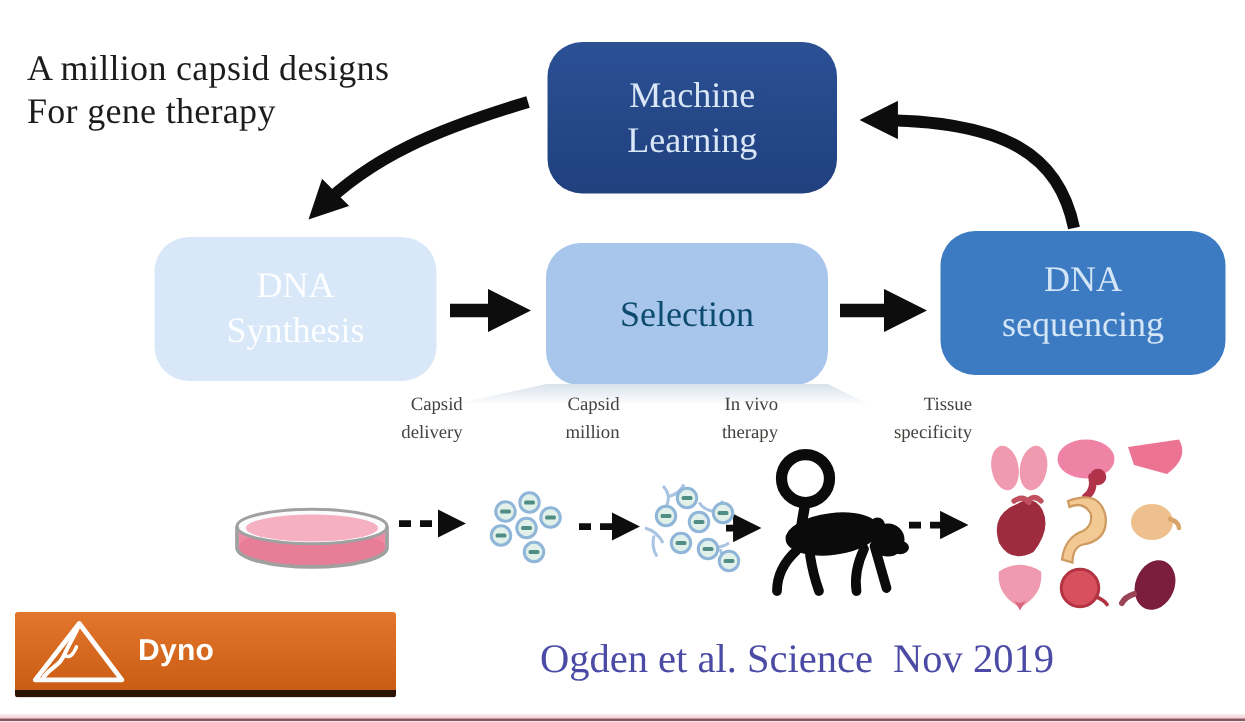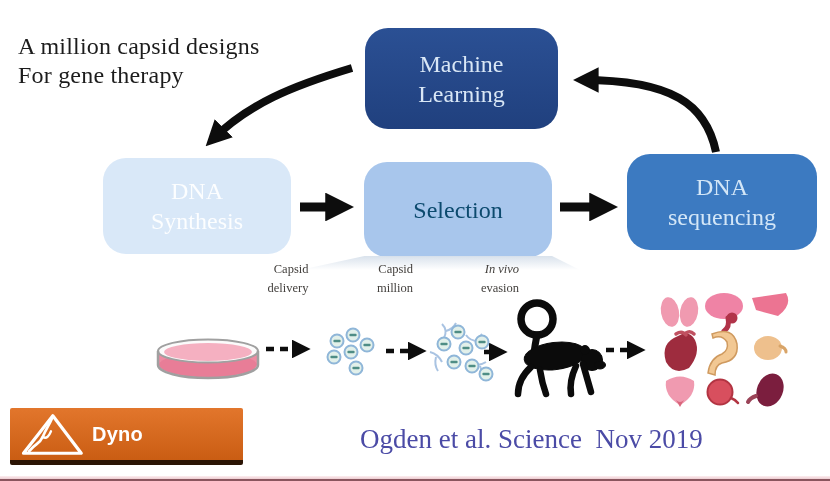--- a/index.html
+++ b/index.html
@@ -13,23 +13,23 @@
   .box-ml{left:365px;top:28px;width:193px;height:101px;
           background:linear-gradient(#2b5094,#20407e);color:#d9e7f6;}
   .box-syn{left:103px;top:158px;width:188px;height:96px;background:#d9e8f8;color:rgba(255,255,255,.92);}
   .box-sel{left:364px;top:162px;width:188px;height:95px;background:#a8c6ec;color:#0c4a6e;}
   .box-seq{left:627px;top:154px;width:190px;height:96px;background:#3c7ac1;color:#d3e6f7;}
   .wedge{position:absolute;left:300px;top:256px;width:280px;height:14px;
          background:linear-gradient(#d9e2ec,rgba(255,255,255,0));
          clip-path:polygon(23% 0,90% 0,100% 100%,0 100%);}
   .step{position:absolute;top:260px;transform:translateX(-50%);text-align:right;
         font-size:12.5px;line-height:1.55;color:#44413e;}
-  .step .em{font-style:italic;}
+  .step .em{}
   .icon-abs{position:absolute;}
-  .logo{position:absolute;left:10px;top:408px;width:233px;height:57px;
+  .logo{position:absolute;left:10px;top:408px;width:254px;height:57px;
         background:linear-gradient(#e2762c,#ca5d13);border-bottom:5px solid #2b1404;
         display:flex;align-items:center;gap:8px;padding-left:8px;box-sizing:border-box;border-radius:2px;}
   .logo-text{font-family:"Liberation Sans","DejaVu Sans",sans-serif;font-weight:bold;
              color:#ffffff;font-size:20px;line-height:1.1;white-space:pre-line;letter-spacing:.2px;}
   .citation{position:absolute;left:360px;top:424px;font-size:27px;color:#4b4ba6;white-space:pre;}
   .bottom-strip{position:absolute;left:0;bottom:0;width:830px;height:5px;
                 background:linear-gradient(#fdeef0,#ecccd1);border-bottom:2px solid #8a555e;box-sizing:border-box;}
 </style>
 </head>
 <body>
@@ -70,21 +70,25 @@
   <div class="step" style="left:288px;">
     <span>Capsid</span><br>
     <span>delivery</span>
   </div>
   <div class="step" style="left:395px;">
     <span>Capsid</span><br>
     <span>million</span>
   </div>
   <div class="step" style="left:500px;">
     <span class="em">In vivo</span><br>
-    <span>evasion</span>
+    <span>therapy</span>
+  </div>
+  <div class="step" style="left:622px;">
+    <span>Tissue</span><br>
+    <span>specificity</span>
   </div>
 
   <svg class="icon-abs" style="left:152px;top:324px;" width="112" height="58" viewBox="0 0 112 58">
     <path d="M7 27 L7 41 A50 13 0 0 0 105 41 L105 27" fill="#ee8ba2" stroke="none"></path>
     <ellipse cx="56" cy="41" rx="49" ry="12.5" fill="#e87d97"></ellipse>
     <ellipse cx="56" cy="27" rx="50" ry="11.5" fill="#fbfbfb" stroke="#a0a0a0" stroke-width="2"></ellipse>
     <ellipse cx="56" cy="28" rx="44" ry="9" fill="#f5b0c1"></ellipse>
     <path d="M6 27 L6 41 A50 13 0 0 0 106 41 L106 27" fill="none" stroke="#a0a0a0" stroke-width="2.5"></path>
   </svg>
 

